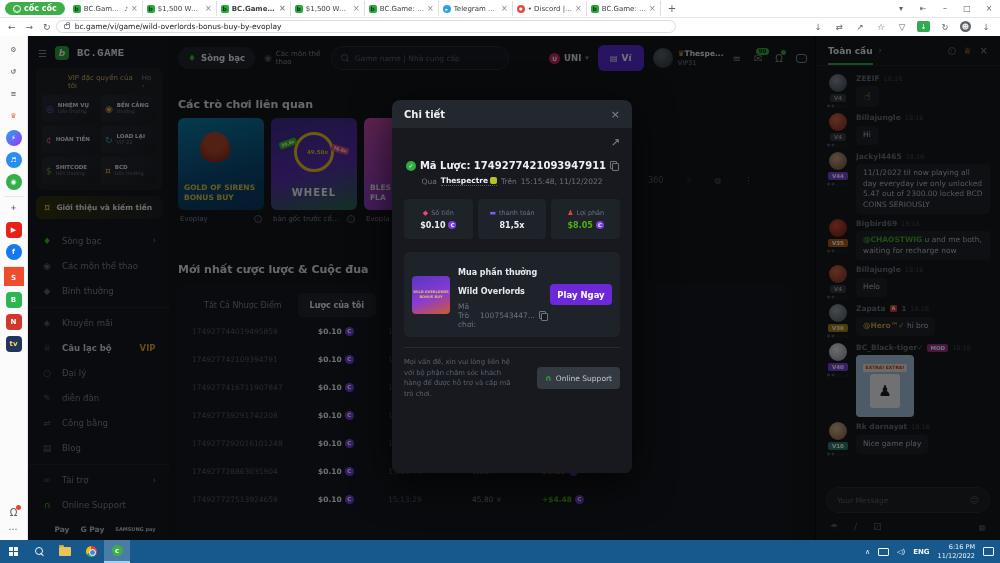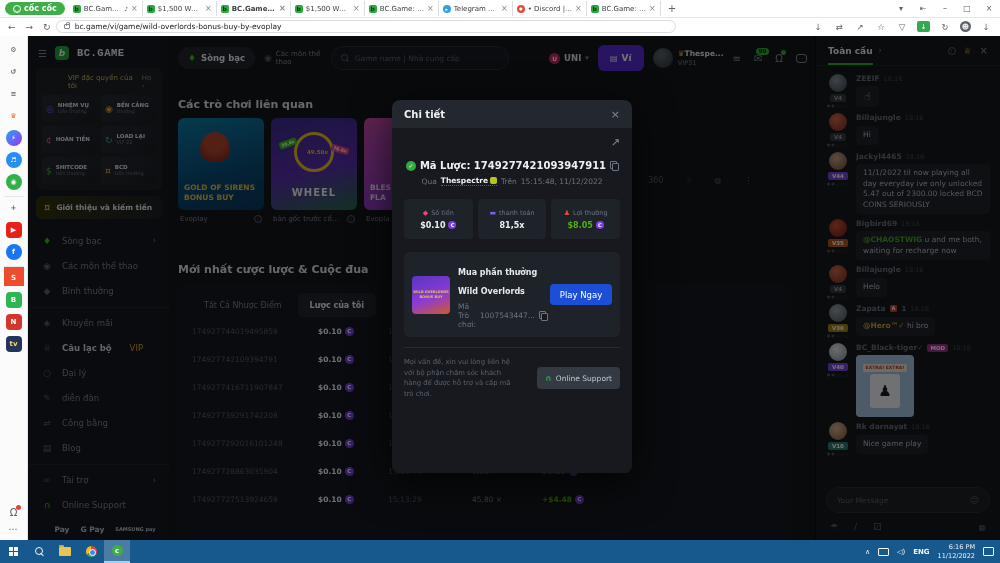--- a/index.html
+++ b/index.html
@@ -64,21 +64,21 @@
   .tile .ts{font-size:5px;color:#6b7480;line-height:1.1;}
   .tile .ts:empty{display:none;}
   .refer{margin:6px 8px;background:linear-gradient(90deg,#33350f,#1d2127);border-radius:6px;height:23px;display:flex;align-items:center;gap:6px;padding:0 8px;}
   .refer .rg{color:#e8c54a;font-size:10px;}
   .refer .rl{color:#eef1f4;font-weight:bold;font-size:7.5px;}
   .menu{padding:3px 0;}
   .mitem{height:25px;display:flex;align-items:center;gap:10px;padding:0 14px;color:#7d8691;font-size:8.5px;}
   .mitem .mg{width:10px;text-align:center;font-size:9px;color:#596270;}
   .mitem.g-green .mg{color:#35c410;}
   .mitem.act{color:#d6dde4;font-weight:bold;}
-  .mitem .vipw{color:#e0a92c;font-weight:normal;margin-left:8px;}
+  .mitem .vipw{color:#e0a92c;font-weight:bold;margin-left:18px;}
   .mitem .vipw:empty{display:none;}
   .mitem .arr{margin-left:auto;font-size:8px;}
   .mitem .arr:empty{display:none;}
   .mitem.divtop{border-top:1px solid #20232a;margin-top:4px;padding-top:3px;height:28px;}
   .pays{position:absolute;left:12px;right:0;bottom:6px;display:flex;gap:11px;justify-content:center;align-items:center;}
   .pay-l{color:#c3cad2;font-weight:bold;font-size:7.5px;}
   .pay-l.tiny{font-size:5px;line-height:1;text-align:center;}
 
   
   #bchead{position:absolute;left:142px;right:185px;top:0;height:44px;display:flex;align-items:center;gap:9px;padding:0 8px;}
@@ -227,21 +227,21 @@
   .st-g{font-size:7px;}
   .st-v{font-size:8px;font-weight:bold;color:#eef1f4;display:flex;align-items:center;gap:3px;}
   .st-v.v-green .vtx{color:#4db30e;}
   .stat .coin{width:8px;height:8px;font-size:5px;}
   .m-game{margin-top:13px;background:#1e2229;border-radius:6px;padding:8px;display:flex;gap:8px;align-items:center;}
   .thumb{width:38px;height:38px;border-radius:4px;background:linear-gradient(160deg,#5a35c0,#8a3bd6 55%,#d05a2a);flex:none;display:flex;flex-direction:column;align-items:center;justify-content:center;gap:1px;}
   .th-t{font-size:3.5px;font-weight:bold;color:#e8c54a;text-align:center;line-height:1.2;}
   .g-info{flex:1;min-width:0;}
   .g-name{font-size:8px;font-weight:bold;color:#e8ebef;line-height:1.35;}
   .g-idrow{display:flex;align-items:center;gap:4px;margin-top:4px;font-size:7.5px;color:#6b7480;}
-  .playbtn{flex:none;width:62px;height:21px;background:#1d4ed8;border-radius:4px;color:#fff;font-weight:normal;font-size:8.5px;display:flex;align-items:center;justify-content:center;}
+  .playbtn{flex:none;width:62px;height:21px;background:#6d28d9;border-radius:4px;color:#fff;font-weight:bold;font-size:8.5px;display:flex;align-items:center;justify-content:center;}
   .m-div{border-top:1px solid #262b32;margin:10px 0 9px;}
   .m-bottom{display:flex;gap:24px;align-items:center;}
   .m-note{flex:1;font-size:6.8px;color:#596270;line-height:1.55;}
   .supbtn{flex:none;height:22px;padding:0 8px;background:#333a42;border-radius:4px;display:flex;align-items:center;gap:4px;color:#c3cad2;font-size:7.5px;}
   .hphone{color:#2fae3d;font-size:8px;font-weight:bold;}
 
   
   #taskbar{position:absolute;left:0;right:0;bottom:0;height:23px;background:#17598c;display:flex;align-items:center;z-index:60;}
   .tb-ic{width:26px;height:23px;display:flex;align-items:center;justify-content:center;flex:none;}
   .tb-ic.tb-active{background:rgba(255,255,255,.22);border-bottom:2px solid #9ed1f5;}
@@ -921,21 +921,21 @@
                 <span class="st-g" style="color: rgb(123, 92, 240);">▬</span>
                 <span>thanh toán</span>
               </span>
               <span class="st-v">
                 <span class="vtx">81,5x</span>
               </span>
             </div>
             <div class="stat">
               <span class="st-l">
                 <span class="st-g" style="color: rgb(226, 69, 62);">♟</span>
-                <span>Lợi thường</span>
+                <span>Lợi phần</span>
               </span>
               <span class="st-v v-green">
                 <span class="vtx">$8.05</span>
                 <span class="coin on"></span>
               </span>
             </div>
           </div>
         <div class="m-game">
           <span class="thumb">
             <span class="th-t">WILD OVERLORDS</span>

